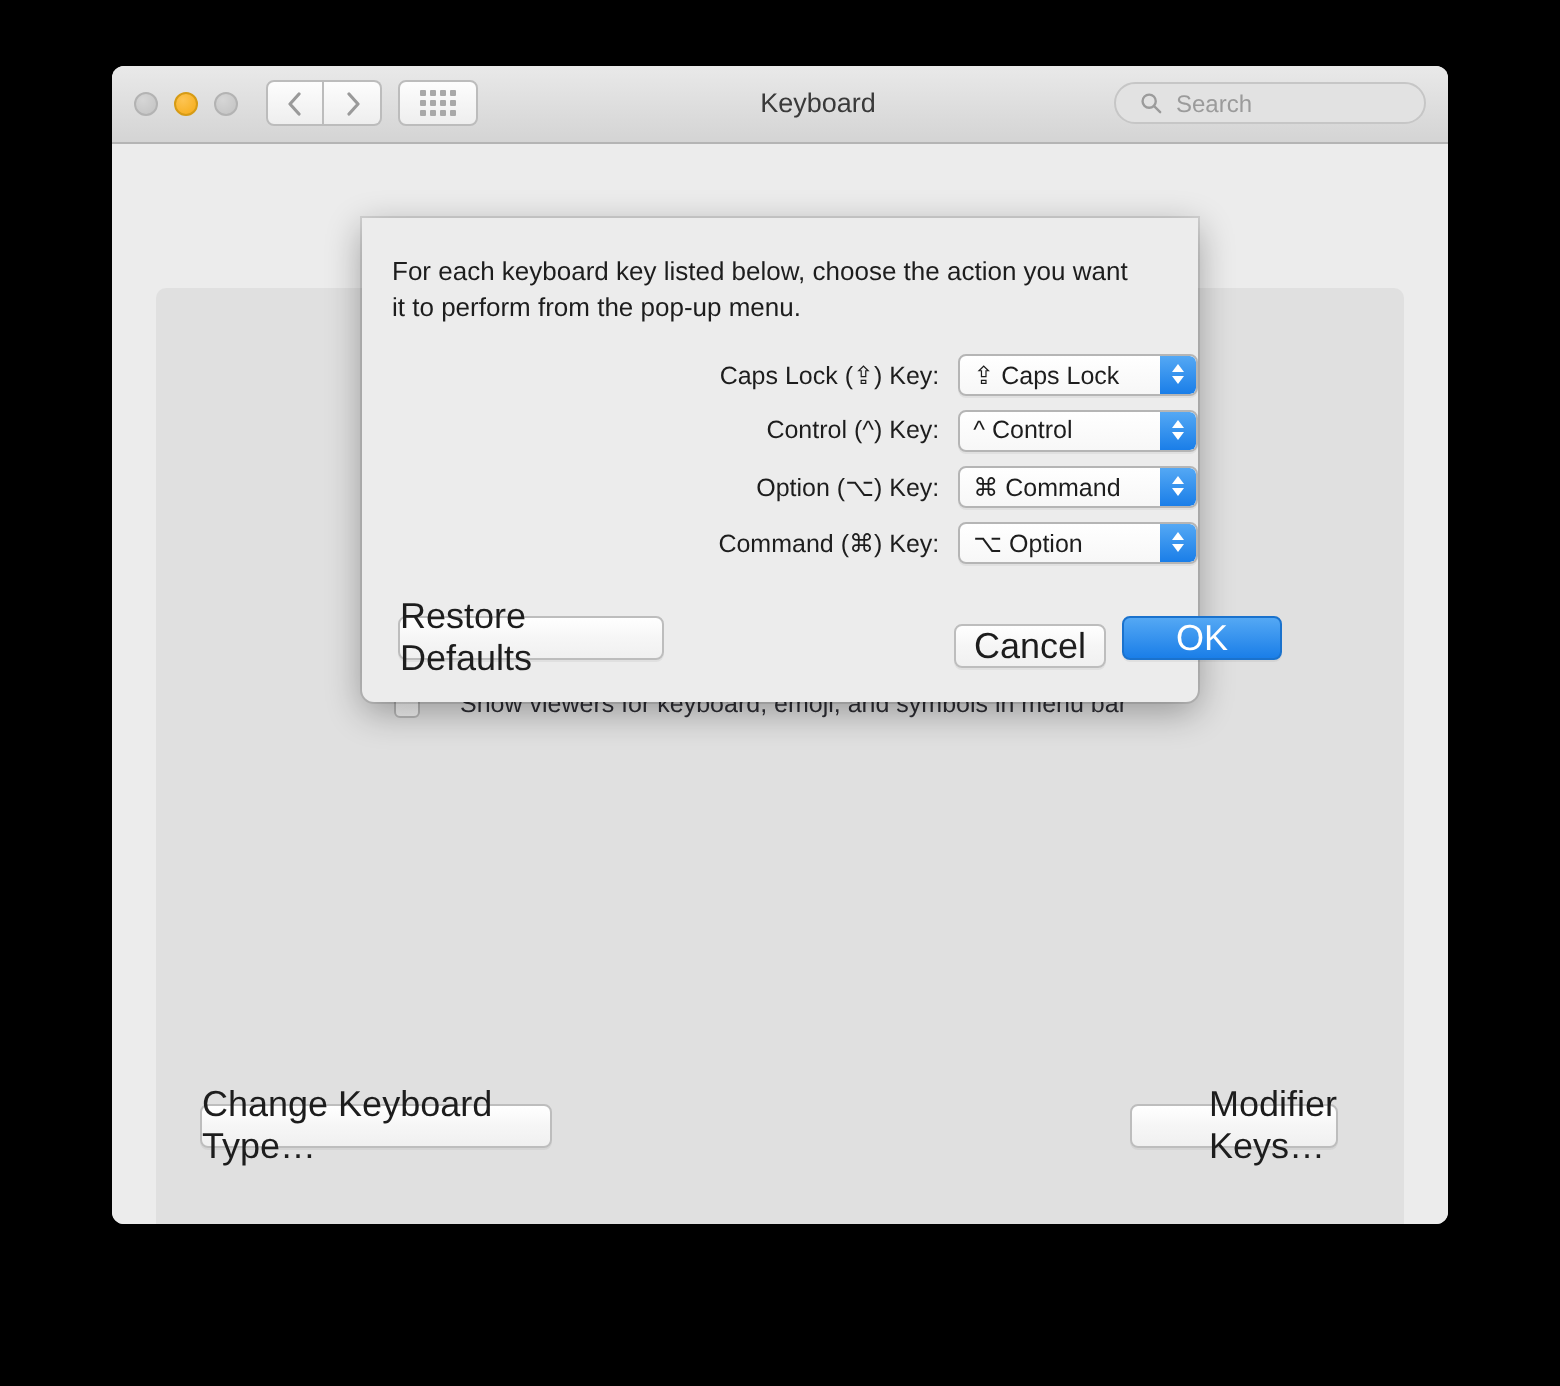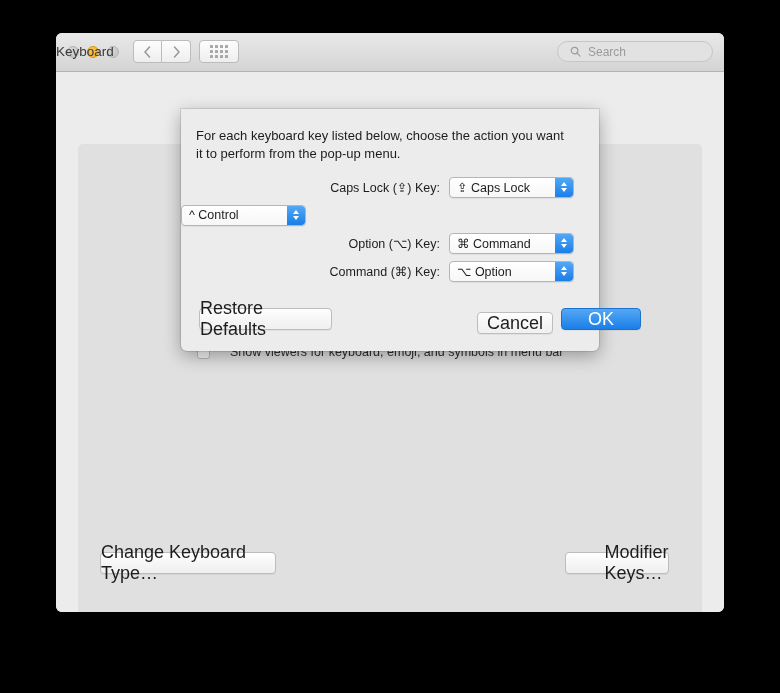--- a/index.html
+++ b/index.html
@@ -109,22 +109,24 @@
     height: 3px;
     background: #a8a8a8;
     border-radius: 0.5px;
   }
 
   .win-title {
     position: absolute;
     left: 0;
     right: 0;
     top: 11px;
+    text-align: center;
     font-size: 13.5px;
     color: #3a3a3a;
+    padding-left: 38px;
   }
 
   .searchfield {
     position: absolute;
     right: 11px;
     top: 8px;
     width: 156px;
     height: 21px;
     background: #e2e2e2;
     border: 1px solid #c6c6c6;
@@ -242,20 +244,21 @@
     position: absolute;
     left: 0;
     top: 64px;
     width: 100%;
   }
   .row {
     position: relative;
     height: 28px;
     display: flex;
     align-items: center;
+    margin-left: 40px;
   }
   .row-label {
     width: 268px;
     text-align: right;
     padding-right: 9px;
     font-size: 12.5px;
     color: #1d1d1d;
     box-sizing: border-box;
   }
 
@@ -411,20 +414,21 @@
             <div class="popup">
               <span>⇪ Caps Lock</span>
               <span class="arrows">
                 <i class="chev up"></i>
                   <i class="chev down"></i>
               </span>
             </div>
           </div>
 
           <div class="row">
+            <span class="row-label">Control (^) Key:</span>
             <div class="popup">
               <span>^ Control</span>
               <span class="arrows">
                 <i class="chev up"></i>
                   <i class="chev down"></i>
               </span>
             </div>
           </div>
 
           <div class="row">

